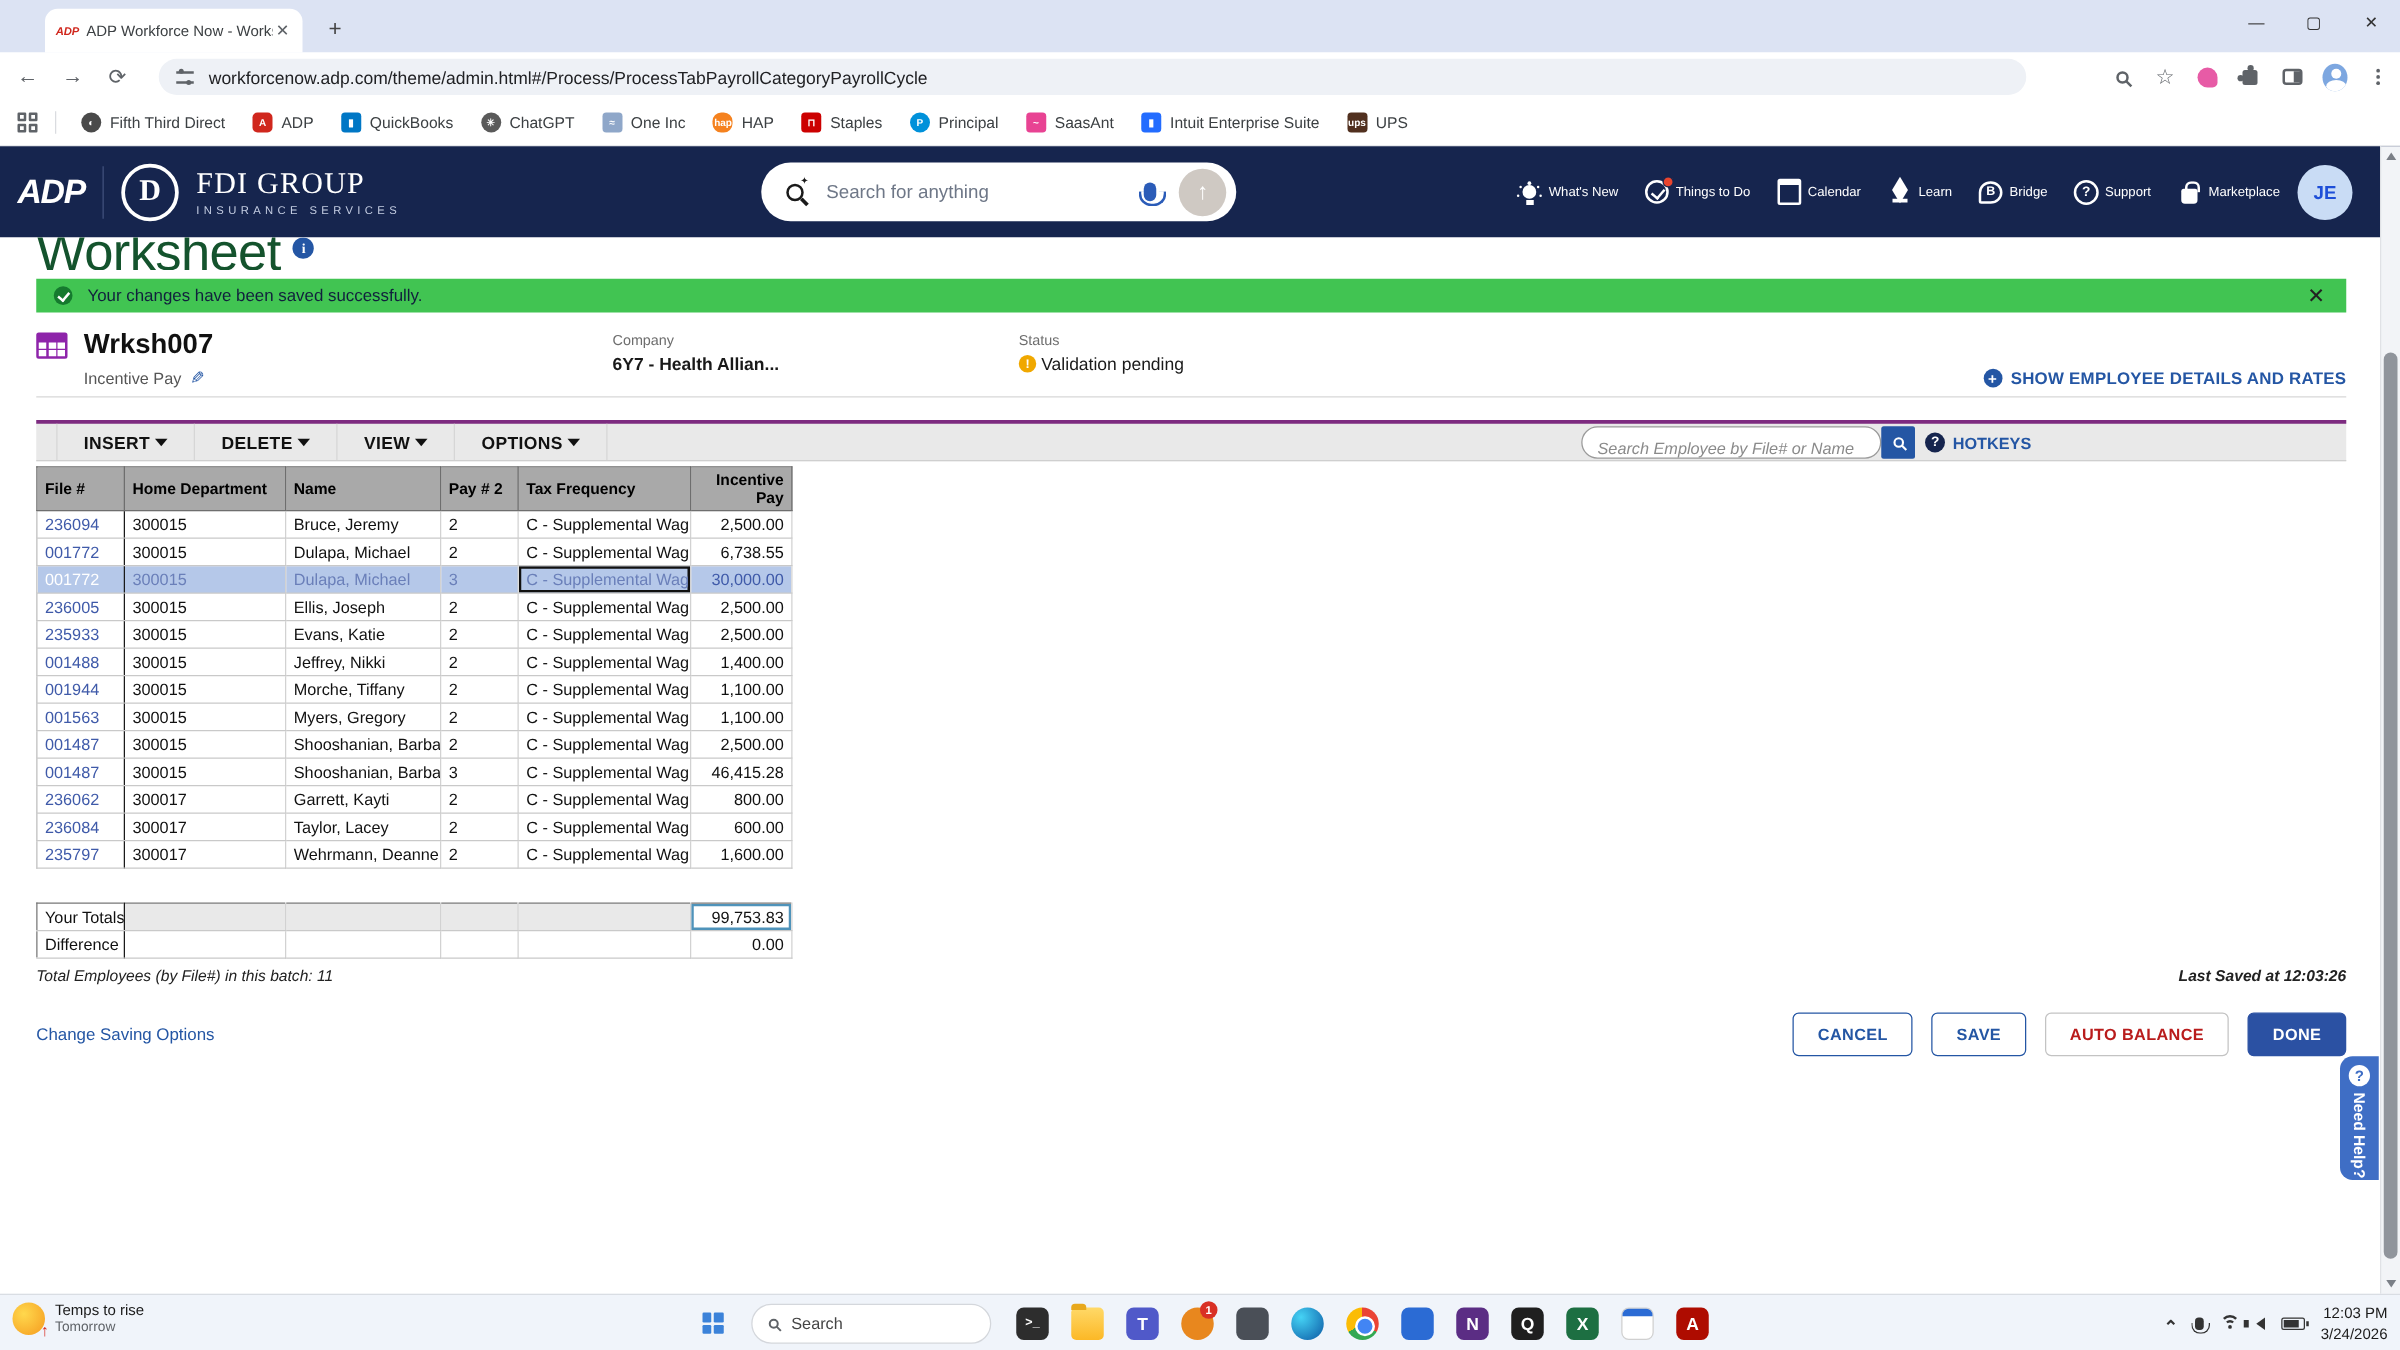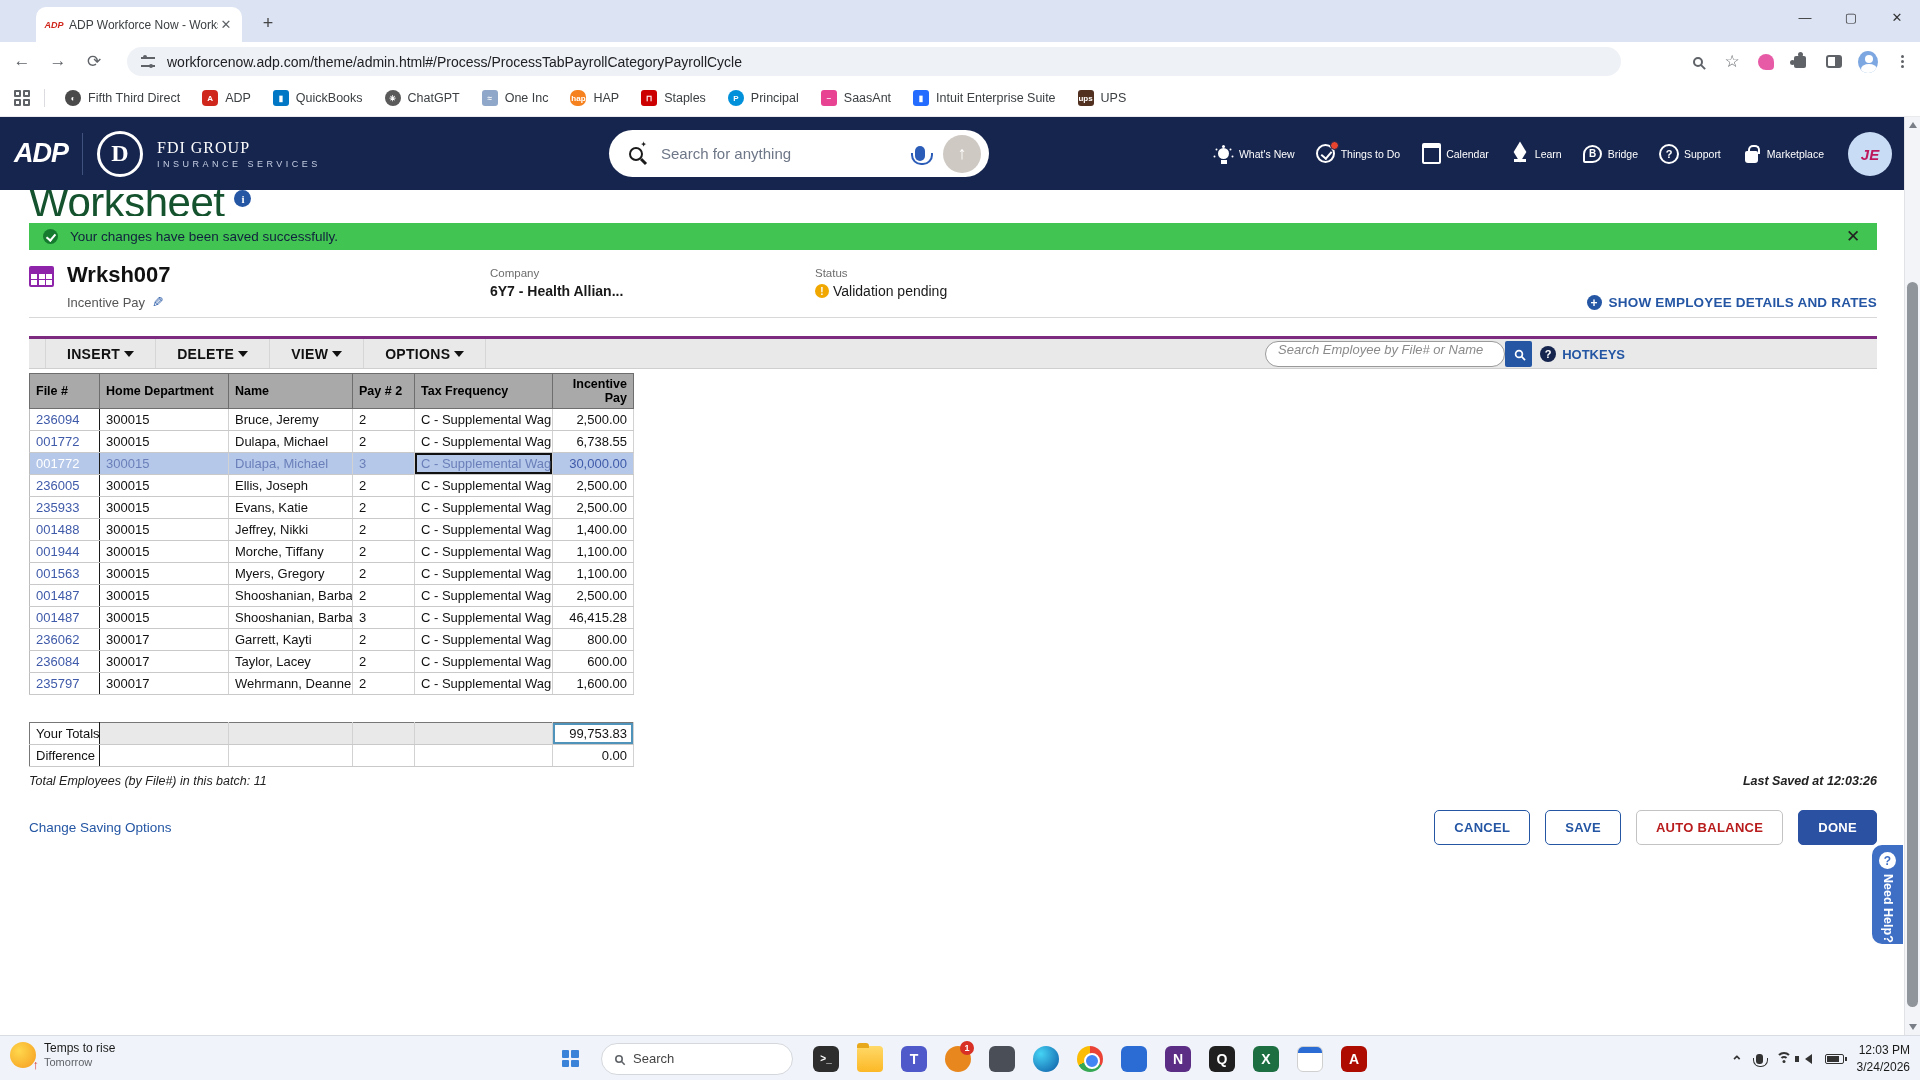--- a/index.html
+++ b/index.html
@@ -45,21 +45,21 @@
   .bm { display:flex; align-items:center; gap:7px; padding:4px 8px; border-radius:6px; }
   .bm-ic { width:16px; height:16px; border-radius:4px; color:#fff; font-size:8px; font-weight:bold; display:flex; align-items:center; justify-content:center; overflow:hidden; }
   .bm-label { font-size:12.5px; color:#3c4043; white-space:nowrap; }
 
   
   .adp-header { position:absolute; left:0; top:117px; width:1920px; height:73px; background:#16254e; }
   .brand { position:absolute; left:14px; top:0; height:73px; display:flex; align-items:center; gap:14px; }
   .adp-logo { color:#fff; font-size:27px; font-weight:bold; font-style:italic; letter-spacing:-1px; }
   .brand-sep { width:1px; height:42px; background:#41517d; }
   .fdi-ring { width:46px; height:46px; border:3px solid #fff; border-radius:50%; color:#fff; font-size:24px; font-weight:bold; display:flex; align-items:center; justify-content:center; font-family:"Liberation Serif",serif; }
-  .fdi-name { color:#fff; font-family:"Liberation Serif",serif; font-size:16px; letter-spacing:1px; }
+  .fdi-name { color:#fff; font-family:"Liberation Serif",serif; font-size:24px; letter-spacing:1px; }
   .fdi-tag { color:#c4cde2; font-size:9px; letter-spacing:3.5px; margin-top:2px; font-family:"Liberation Sans",sans-serif; }
   .hsearch { position:absolute; left:609px; top:13px; width:380px; height:47px; background:#fff; border-radius:24px; display:flex; align-items:center; padding:0 8px 0 20px; }
   .sparkle-mag { width:14px; height:14px; border:2.5px solid #1a1a1a; border-radius:50%; position:relative; }
   .sparkle-mag::after { content:""; position:absolute; width:3px; height:7px; background:#1a1a1a; transform:rotate(-45deg); bottom:-6px; right:-4px; }
   .sparkle-mag::before { content:"✦"; position:absolute; right:-6px; top:-9px; font-size:8px; color:#1a1a1a; }
   .hsearch-ph { flex:1; margin-left:18px; font-size:15px; color:#6e7787; }
   .mic { width:10px; height:15px; border-radius:5px; background:#2b5cb8; position:relative; margin-right:18px; }
   .mic::after { content:""; position:absolute; left:-4px; top:7px; width:18px; height:10px; border:2px solid #2b5cb8; border-top:none; border-radius:0 0 10px 10px; }
   .hsubmit { width:38px; height:38px; border-radius:50%; background:#cfc9c3; color:#fff; font-size:18px; display:flex; align-items:center; justify-content:center; }
   .hnav { position:absolute; right:96px; top:0; height:73px; display:flex; align-items:center; gap:21px; }
@@ -71,21 +71,21 @@
   .hic-whats-new::after { content:""; position:absolute; bottom:0; left:7px; width:6px; height:4px; background:#fff; }
   .hic-things-to-do::before { content:""; width:15px; height:15px; border:2px solid #fff; border-radius:50%; }
   .hic-things-to-do::after { content:""; position:absolute; left:7px; top:5px; width:5px; height:8px; border:solid #fff; border-width:0 2px 2px 0; transform:rotate(40deg); }
   .hic-calendar::before { content:""; width:15px; height:14px; border:2px solid #fff; border-radius:2px; border-top-width:5px; }
   .hic-learn::before { content:""; width:12px; height:12px; background:#fff; transform:rotate(45deg) skew(14deg,14deg); margin-top:-4px; }
   .hic-learn::after { content:""; position:absolute; bottom:2px; left:4px; width:12px; height:3px; background:#fff; }
   .hic-bridge::before { content:"B"; width:15px; height:14px; border:2px solid #fff; border-radius:50% 50% 50% 2px; color:#fff; font-size:10px; font-weight:bold; display:flex; align-items:center; justify-content:center; }
   .hic-support::before { content:"?"; width:16px; height:16px; border:2px solid #fff; border-radius:50%; color:#fff; font-size:11px; font-weight:bold; display:flex; align-items:center; justify-content:center; }
   .hic-marketplace::before { content:""; width:13px; height:12px; background:#fff; border-radius:2px 2px 3px 3px; margin-top:6px; }
   .hic-marketplace::after { content:""; position:absolute; top:1px; left:6px; width:8px; height:7px; border:2px solid #fff; border-bottom:none; border-radius:5px 5px 0 0; }
-  .havatar { position:absolute; right:28px; top:15px; width:44px; height:44px; border-radius:50%; background:#c9dcf5; color:#be185d; font-weight:bold; font-size:15px; display:flex; align-items:center; justify-content:center;font-style:italic; }
+  .havatar { position:absolute; right:38px; top:15px; width:44px; height:44px; border-radius:50%; background:#c9dcf5; color:#1d4ed8; font-weight:bold; font-size:15px; display:flex; align-items:center; justify-content:center; }
 
   
   .content { position:absolute; left:0; top:190px; width:1904px; padding:0 27px 0 29px; background:#fff; }
   .title-clip { height:26px; overflow:hidden; position:relative; }
   .page-title { font-size:42px; font-weight:normal; color:#14532d; margin-top:-19px; letter-spacing:-0.5px; display:inline-block; }
   .info-ic { display:inline-flex; width:17px; height:17px; border-radius:50%; background:#2456a4; color:#fff; font-size:11px; font-weight:bold; align-items:center; justify-content:center; vertical-align:14px; margin-left:10px; font-family:"Liberation Serif",serif; }
   .banner { margin-top:7px; height:27px; background:#41c452; display:flex; align-items:center; padding:0 14px; }
   .banner-check { width:15px; height:15px; border-radius:50%; background:#157a2e; position:relative; margin-right:12px; }
   .banner-check::after { content:""; position:absolute; left:5px; top:3px; width:4px; height:7px; border:solid #fff; border-width:0 2px 2px 0; transform:rotate(40deg); }
   .banner-text { font-size:13.5px; color:#11203d; }
@@ -103,21 +103,21 @@
   .status-block { position:absolute; left:786px; top:8px; }
   .status-line { display:flex; align-items:center; gap:4px; margin-top:4px; }
   .warn-ic { width:14px; height:14px; border-radius:50%; background:#f0a800; color:#fff; font-size:10px; font-weight:bold; display:flex; align-items:center; justify-content:center; }
   .status-text { font-size:14px; color:#191919; }
   .show-link { position:absolute; right:0; bottom:7px; display:flex; align-items:center; gap:7px; color:#2456a4; font-weight:bold; font-size:13.5px; letter-spacing:0.2px; }
   .plus-circ { width:15px; height:15px; border-radius:50%; background:#2456a4; color:#fff; font-size:12px; display:flex; align-items:center; justify-content:center; }
   .grid-toolbar { margin-top:18px; height:33px; background:#e9e9e9; border-top:3px solid #7d2b80; border-bottom:1px solid #cfcfcf; display:flex; align-items:center; position:relative; }
   .menu-btn { height:100%; display:flex; align-items:center; gap:4px; padding:0 21px; border-right:1px solid #d6d6d6; font-size:14px; font-weight:bold; color:#111; letter-spacing:0.3px; }
   .menu-btn:first-child { border-left:1px solid #d6d6d6; margin-left:16px; }
   .caret { width:0; height:0; border-left:5px solid transparent; border-right:5px solid transparent; border-top:6px solid #111; }
-  .emp-search { position:absolute; right:372px; top:2px; width:240px; height:26px; background:#fff; border:1px solid #9a9a9a; border-radius:13px; display:flex; align-items:flex-start; padding:0 12px; }
+  .emp-search { position:absolute; right:372px; top:2px; width:240px; height:26px; background:#fff; border:1px solid #9a9a9a; border-radius:13px; display:flex; align-items:flex-end; padding:0 12px; }
   .emp-search-ph { font-size:13px; font-style:italic; color:#8a8a8a; white-space:nowrap; }
   .emp-search-btn { position:absolute; right:345px; top:2px; width:27px; height:26px; background:#2456a4; color:#fff; display:flex; align-items:center; justify-content:center; border-radius:2px; }
   .hotkeys { position:absolute; right:252px; top:7px; display:flex; align-items:center; gap:6px; color:#2456a4; font-weight:bold; font-size:13px; }
   .hotkeys-q { width:16px; height:16px; border-radius:50%; background:#16254e; color:#fff; font-size:11px; font-weight:bold; display:flex; align-items:center; justify-content:center; }
 
   table.wtable { border-collapse:collapse; margin-top:4px; table-layout:fixed; width:604px; }
   .wtable th { background:#a9a9a9; color:#000; font-size:12.5px; font-weight:bold; text-align:left; padding:3px 6px; border:1px solid #6e6e6e; height:23px; }
   .wtable td { font-size:13px; color:#111; padding:2px 6px; border-bottom:1px solid #c9c9c9; border-right:1px solid #d2d2d2; height:22px; background:#fff; overflow:hidden; white-space:nowrap; }
   .wtable td:first-child { border-left:1px solid #bdbdbd; color:#3f5aa9; border-right:1.5px solid #1a1a1a; }
   .wtable td.num, .wtable th.num { text-align:right; }

